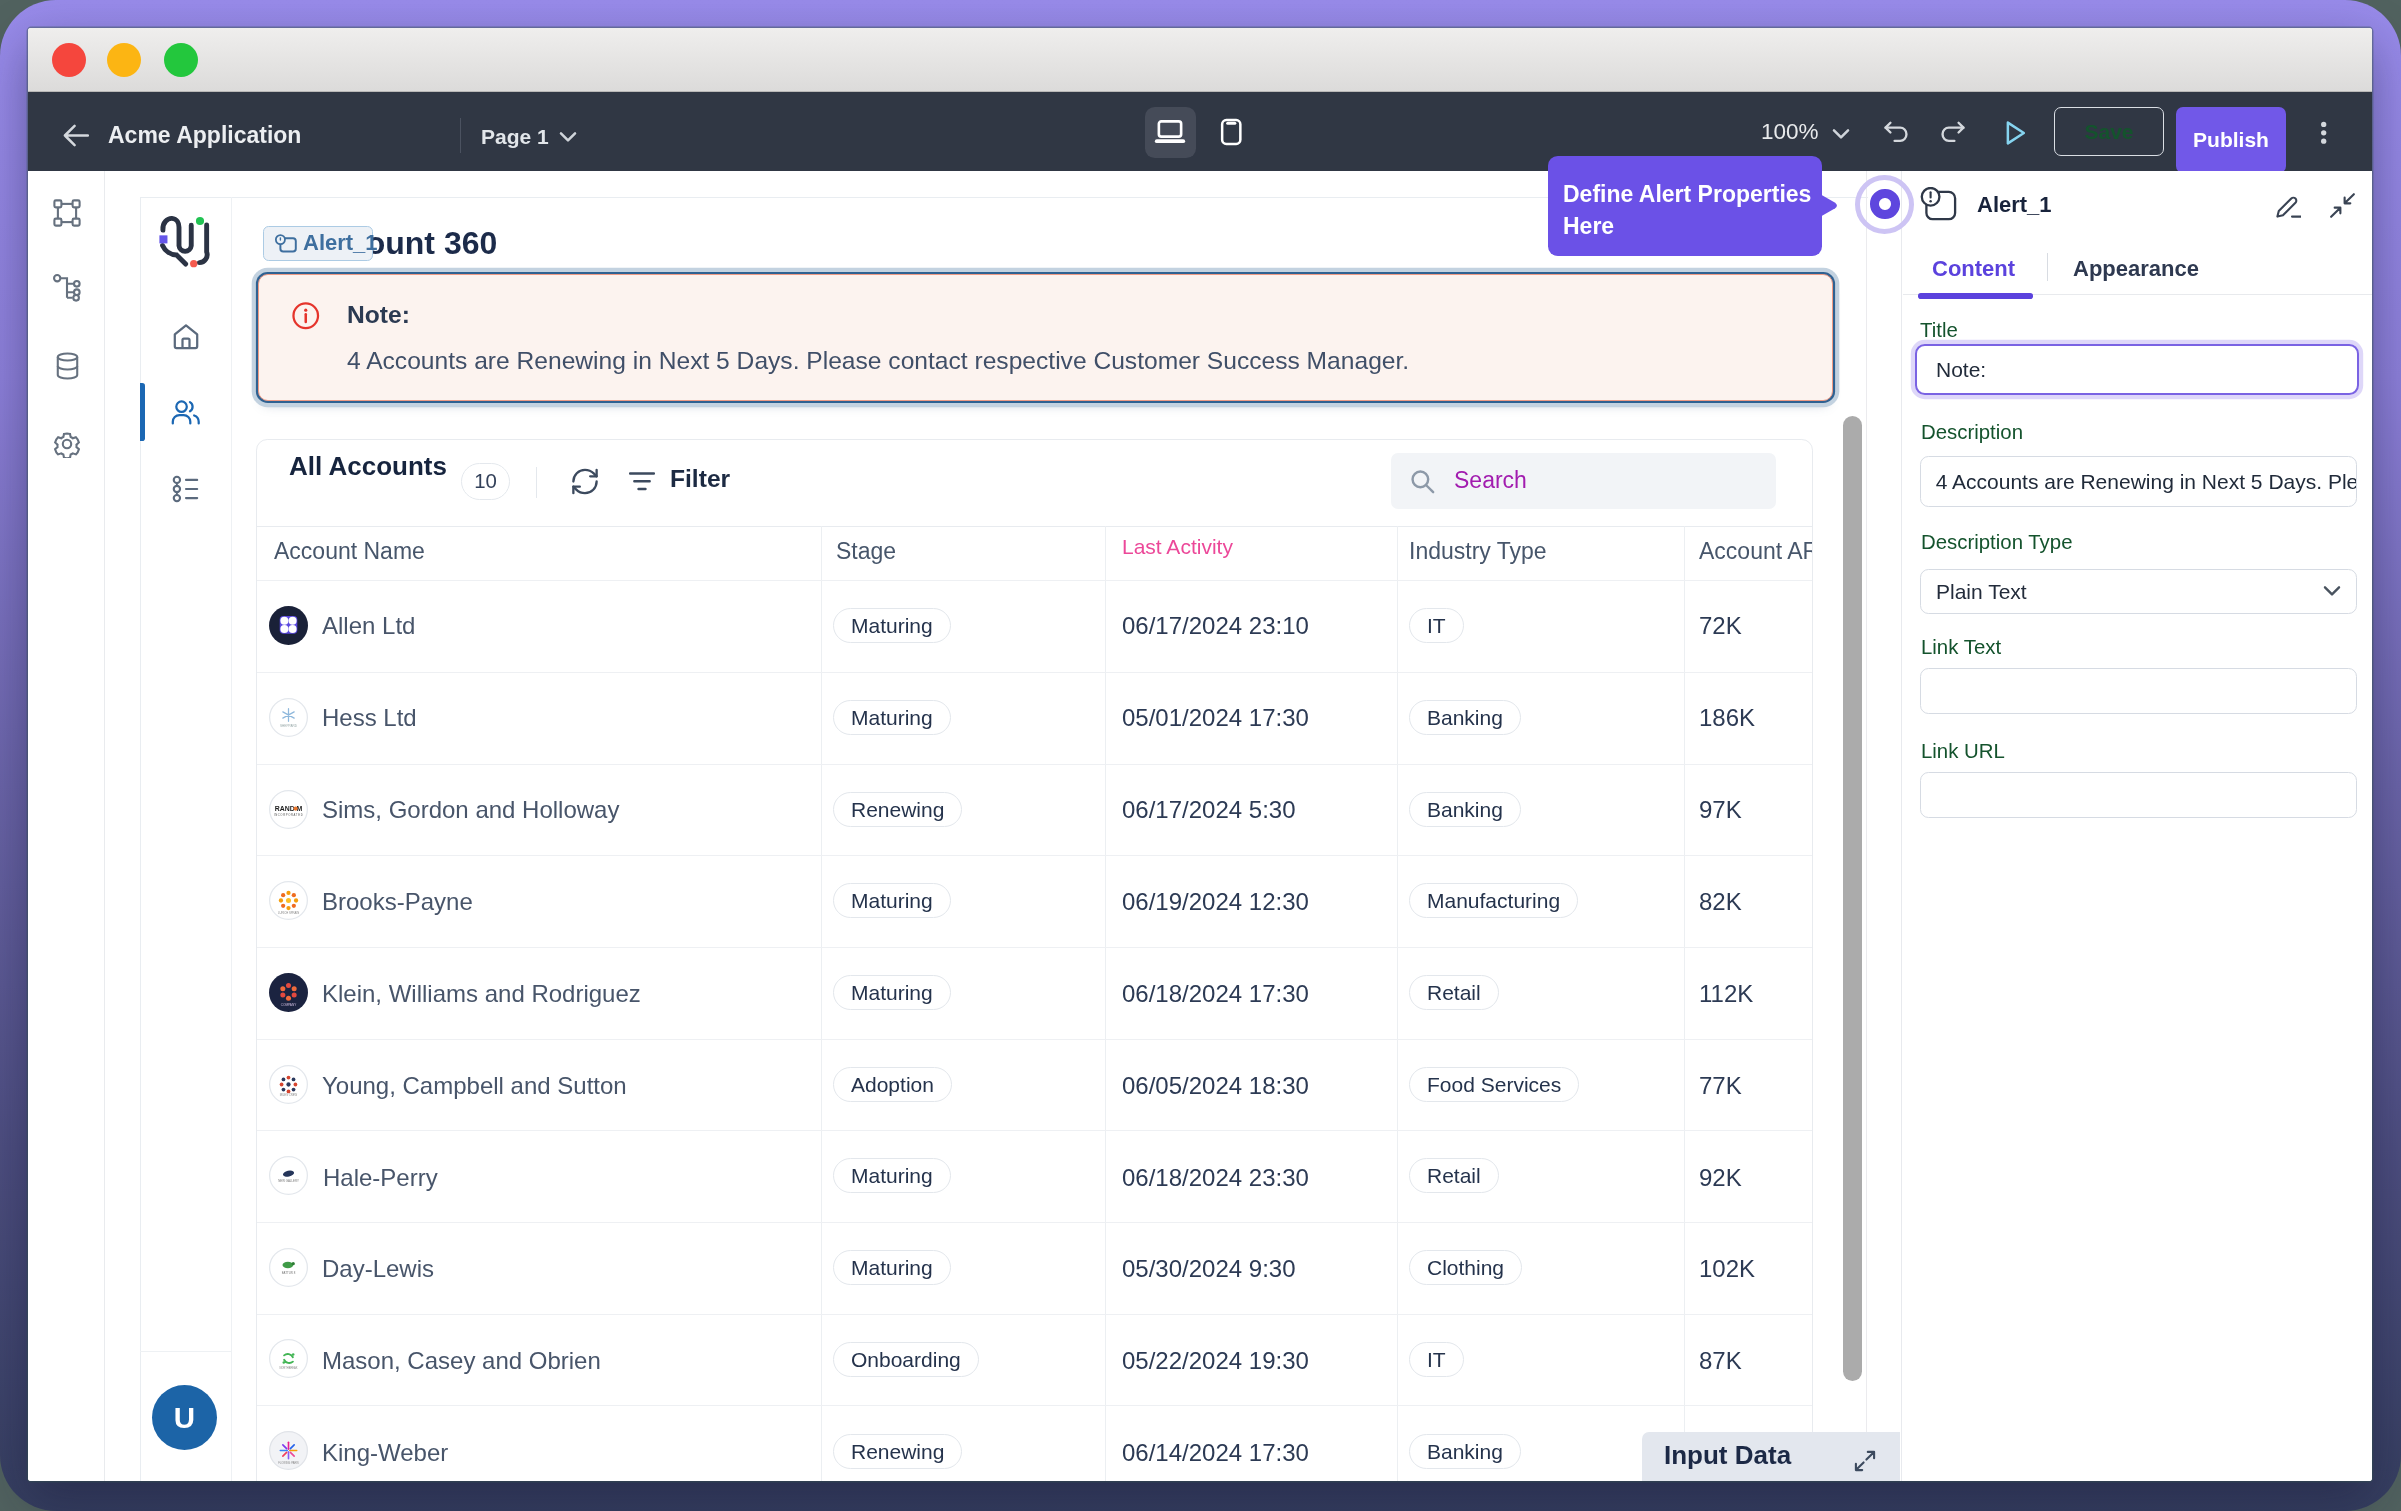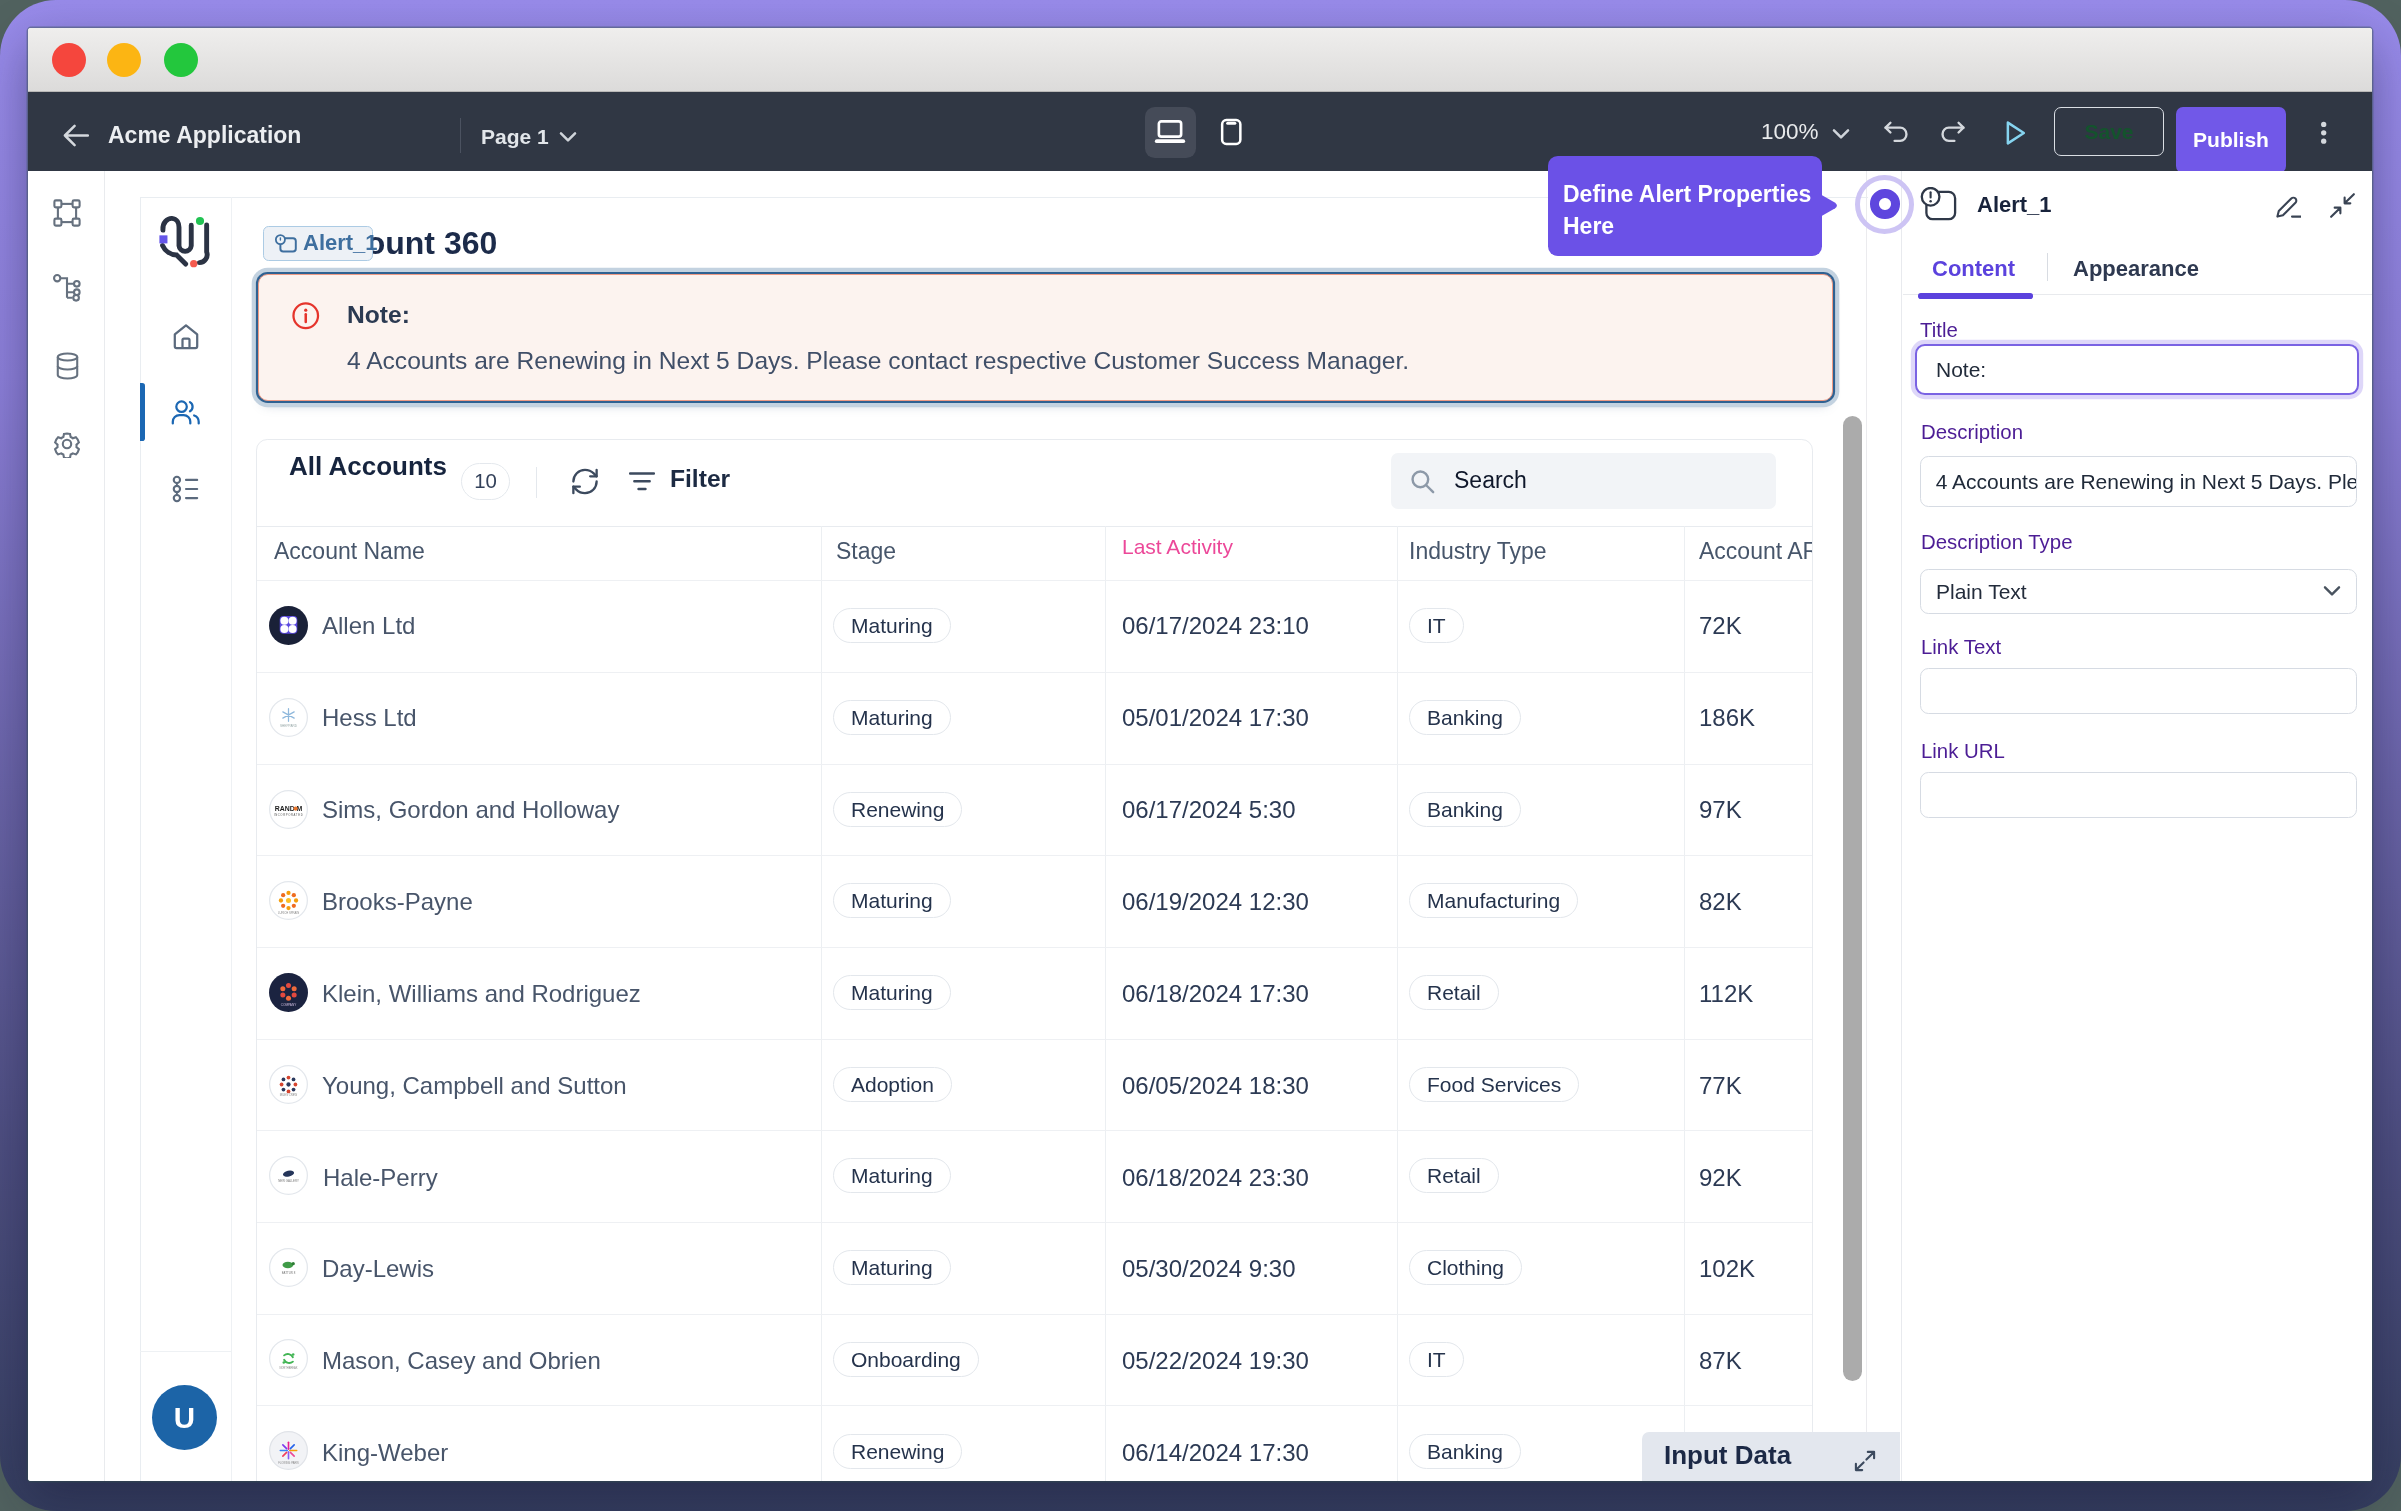--- a/index.html
+++ b/index.html
@@ -5,21 +5,21 @@
 *{margin:0;padding:0;box-sizing:border-box}
 html,body{width:2401px;height:1511px;overflow:hidden}
 body{font-family:"Liberation Sans",sans-serif;background:#51625f;position:relative}
 .ab{position:absolute}
 .bg{position:absolute;inset:0;border-radius:56px;background:linear-gradient(180deg,#988bea 0%,#8c7fd9 25%,#6a64a8 52%,#4d4e80 76%,#353e5f 100%)}
 .win{position:absolute;left:28px;top:28px;width:2344px;height:1453px;border-radius:3px;background:#fff;overflow:hidden;box-shadow:0 0 0 1.4px rgba(50,80,80,.45),0 17.6px 49px rgba(20,20,50,.4)}
 .titlebar{position:absolute;left:0;top:0;width:100%;height:64px;background:linear-gradient(180deg,#efeeed,#dcdbda);border-bottom:0.7px solid #b9b8b7}
 .dot{position:absolute;top:15.4px;width:34px;height:34px;border-radius:50%}
 .toolbar{position:absolute;left:0;top:64px;width:100%;height:79px;background:#303744;color:#e9ebee}
 .pill{display:inline-flex;align-items:center;justify-content:center;height:35px;padding:0 17px;border:1.4px solid #e3e7ec;border-radius:18px;font-size:21px;color:#25334c;background:#fff}
-.lbl{position:absolute;font-size:20.4px;color:#4c1d95}
+.lbl{position:absolute;font-size:20.4px;color:#14532d}
 .inp{position:absolute;background:#fff;border:1.4px solid #d6dbe3;border-radius:8.4px}
 .vline{position:absolute;width:1.4px;background:#eceff2}
 .hline{position:absolute;height:1.4px;background:#eef0f3}
 svg{display:block;position:absolute}
 .tx{position:absolute;white-space:nowrap;line-height:1}
 .nm{font-size:24px;color:#48556a}
 .dt{font-size:24px;color:#2c3a54}
 </style>
 </head>
 <body>
@@ -183,21 +183,21 @@
         <g stroke="#3c4a5e" stroke-width="3.4" stroke-linecap="round">
           <path d="M3 5 H37 M9 16 H31 M15 27 H25"></path>
         </g>
       </svg>
     <div class="tx" style="left:413px;top:27px;font-size:24.6px;font-weight:700;color:#1c2a42">Filter</div>
     <div class="ab" style="left:1134px;top:13.3px;width:385px;height:56px;background:#f2f4f7;border-radius:7px">
       <svg style="left:18px;top:14.7px" width="27" height="27" viewBox="0 0 38 38">
           <circle cx="16" cy="16" r="11" stroke="#8d99a8" stroke-width="3.4" fill="none"></circle>
           <path d="M25 25 L34 34" stroke="#8d99a8" stroke-width="3.4" stroke-linecap="round"></path>
         </svg>
-      <div class="tx" style="left:63px;top:15.4px;font-size:23px;color:#0f172a">Search</div>
+      <div class="tx" style="left:63px;top:15.4px;font-size:23px;color:#a21caf">Search</div>
     </div>
     <div class="ab" style="left:0;top:86px;width:1557px;height:1.4px;background:#e8ebef"></div>
     <div class="tx" style="left:17px;top:100px;font-size:23px;color:#47566b">Account Name</div>
     <div class="tx" style="left:579px;top:100px;font-size:23px;color:#47566b">Stage</div>
     <div class="tx" style="left:865px;top:96px;font-size:21px;color:#ec4899">Last Activity</div>
     <div class="tx" style="left:1152px;top:100px;font-size:23px;color:#47566b">Industry Type</div>
     <div class="tx" style="left:1442px;top:100px;font-size:23px;color:#47566b">Account ARR</div>
     <div class="vline" style="left:564px;top:86px;height:957px"></div>
     <div class="vline" style="left:848px;top:86px;height:957px"></div>
     <div class="vline" style="left:1140px;top:86px;height:957px"></div>

